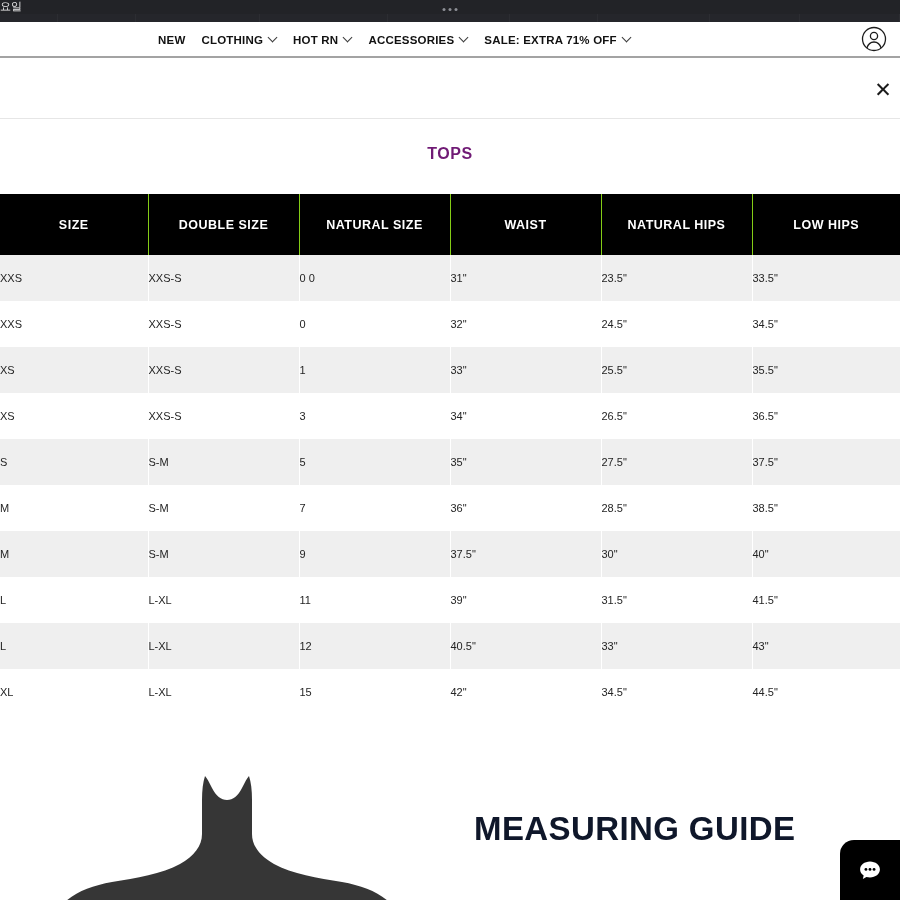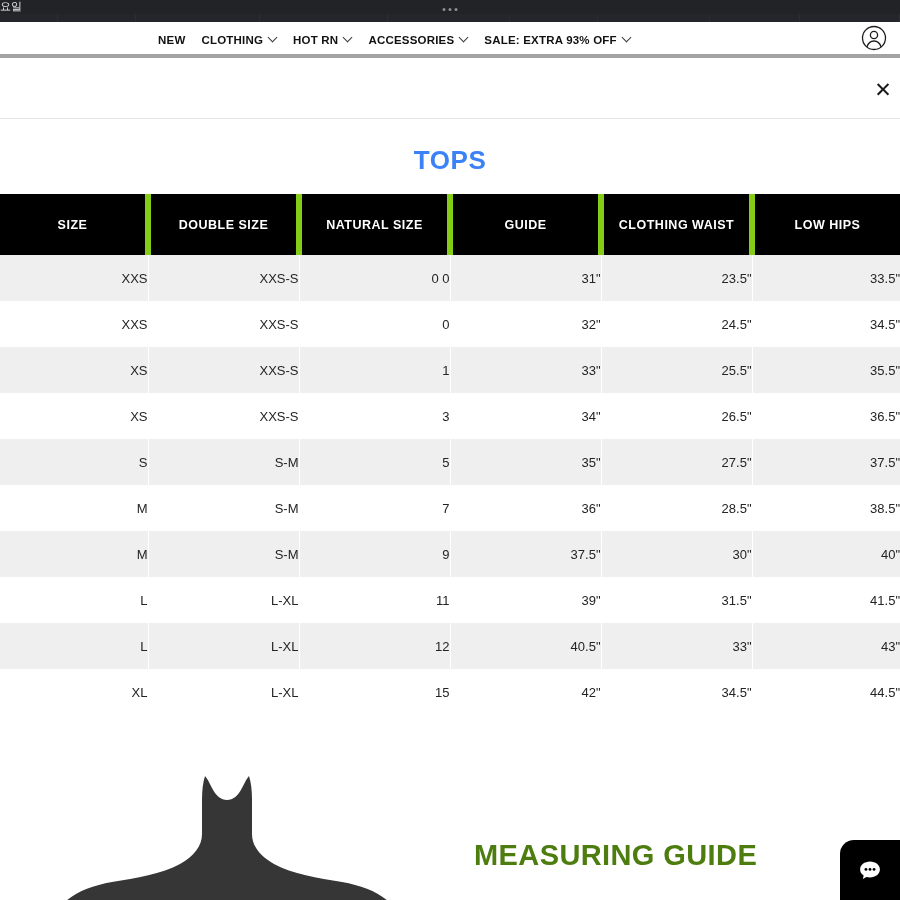--- a/index.html
+++ b/index.html
@@ -69,21 +69,21 @@
     flex: 0 0 auto;
   }
 
   
   .site-nav {
     position: absolute;
     top: 22px; left: 0;
     width: 900px;
     height: 36px;
     background: #ffffff;
-    border-bottom: 4px solid #a3a3a3;
+    border-bottom: 2px solid #a3a3a3;
   }
   .nav-items {
     position: absolute;
     left: 150px;
     top: 0;
     height: 36px;
     display: flex;
     align-items: center;
     gap: 0px;
   }
@@ -148,24 +148,24 @@
     font-family: "DejaVu Sans", sans-serif;
   }
 
   
   .chart-title {
     position: absolute;
     top: 145px;
     left: 0;
     width: 900px;
     text-align: center;
-    font-size: 26px;
+    font-size: 16px;
     font-weight: 700;
     letter-spacing: 0.6px;
-    color: #3b82f6;
+    color: #701a75;
   }
 
   
   .size-table {
     position: absolute;
     top: 194px;
     left: 0;
     width: 900px;
     border-collapse: collapse;
     table-layout: fixed;
@@ -179,29 +179,29 @@
 
   .size-table thead th {
     height: 61px;
     background: #000000;
     color: #ffffff;
     font-size: 12.5px;
     font-weight: 700;
     letter-spacing: 0.5px;
     text-align: center;
     vertical-align: middle;
-    border-right: 6px solid #84cc16;
+    border-right: 1px solid #84cc16;
   }
   .size-table thead th:last-child { border-right: none; }
 
   .size-table tbody td {
     height: 46px;
-    text-align: right;
+    text-align: left;
     vertical-align: middle;
-    font-size: 13px;
+    font-size: 11px;
     font-weight: 400;
     color: #242424;
     border-right: 1px solid #ffffff;
   }
   .size-table tbody td:last-child { border-right: none; }
   .size-table tbody tr.odd  td { background: #efefef; }
   .size-table tbody tr.even td { background: #ffffff; }
 
   
   .guide-section {
@@ -216,25 +216,25 @@
   .guide-figure {
     position: absolute;
     left: 12px;
     top: 24px;
     width: 430px;
     height: 180px;
   }
   .guide-heading {
     position: absolute;
     left: 474px;
-    top: 123px;
-    font-size: 29px;
+    top: 94px;
+    font-size: 33px;
     font-weight: 700;
     letter-spacing: 0.4px;
-    color: #4d7c0f;
+    color: #0f172a;
     white-space: nowrap;
   }
 
   
   .chat-widget {
     position: absolute;
     right: 0px;
     bottom: 0px;
     width: 60px;
     height: 60px;
@@ -282,21 +282,21 @@
       </div>
       <div class="nav-item">
         <span>HOT RN</span>
         <span class="chev"></span>
       </div>
       <div class="nav-item">
         <span>ACCESSORIES</span>
         <span class="chev"></span>
       </div>
       <div class="nav-item">
-        <span>SALE: EXTRA 93% OFF</span>
+        <span>SALE: EXTRA 71% OFF</span>
         <span class="chev"></span>
       </div>
     </div>
 
     <div class="nav-account">
       <svg viewBox="0 0 28 28" width="28" height="28" aria-hidden="true">
         <circle cx="14" cy="14" r="11.5" fill="none" stroke="#1c1c1c" stroke-width="1.3"></circle>
         <circle cx="14" cy="11" r="3.6" fill="none" stroke="#1c1c1c" stroke-width="1.3"></circle>
         <path d="M6.8 23.2 C8.2 18.6 11 17 14 17 C17 17 19.8 18.6 21.2 23.2" fill="none" stroke="#1c1c1c" stroke-width="1.3"></path>
       </svg>
@@ -316,22 +316,22 @@
         <col class="c-number">
       <col class="c-bust">
         <col class="c-waist">
         <col class="c-hips">
     </colgroup>
     <thead>
       <tr>
         <th>SIZE</th>
         <th>DOUBLE SIZE</th>
         <th>NATURAL SIZE</th>
-        <th>GUIDE</th>
-        <th>CLOTHING WAIST</th>
+        <th>WAIST</th>
+        <th>NATURAL HIPS</th>
         <th>LOW HIPS</th>
       </tr>
     </thead>
     <tbody>
       <tr class="odd">
         <td>XXS</td>
         <td>XXS-S</td>
         <td>0 0</td>
         <td>31"</td>
         <td>23.5"</td>

